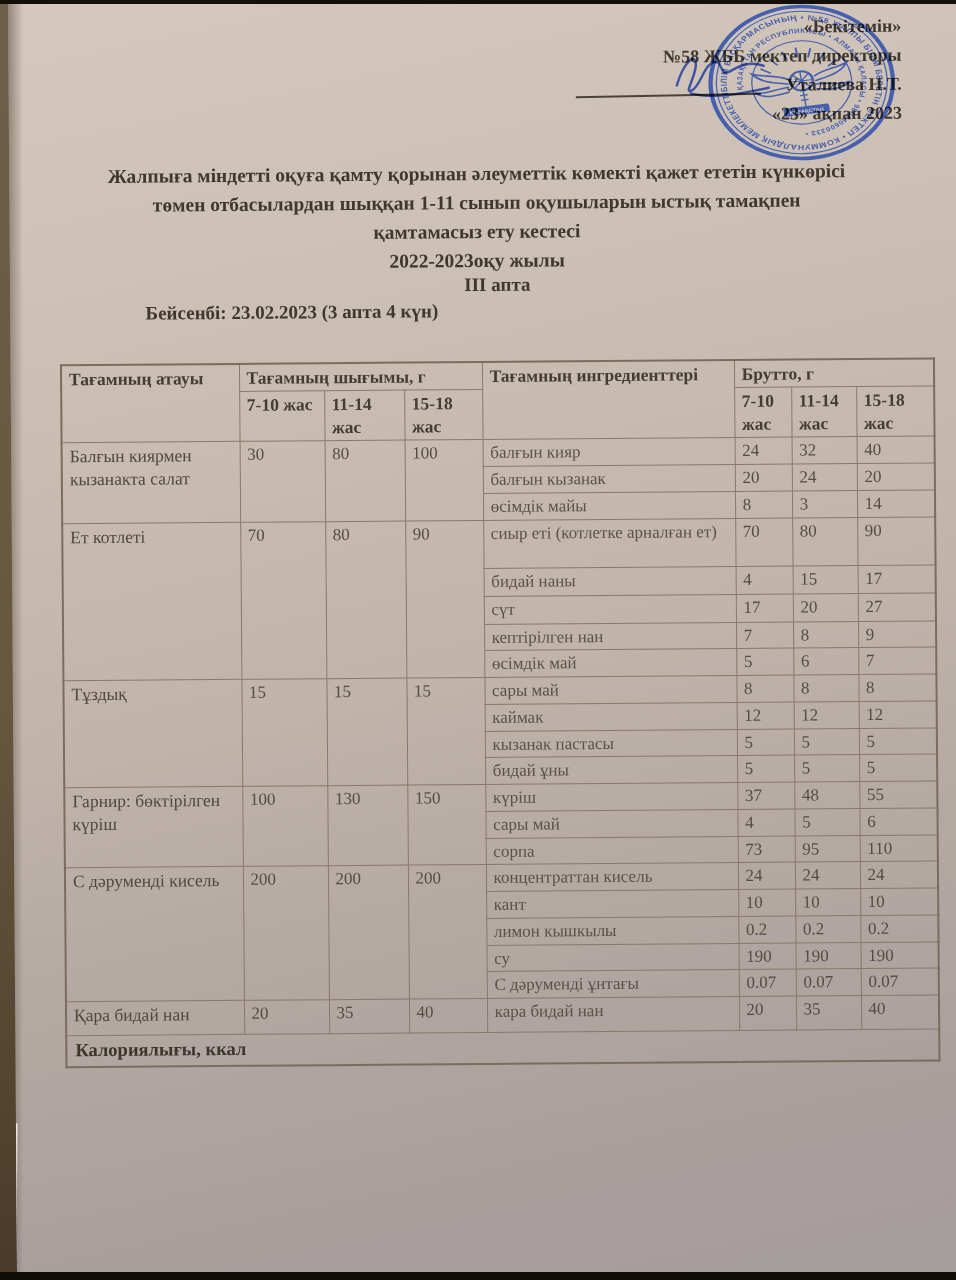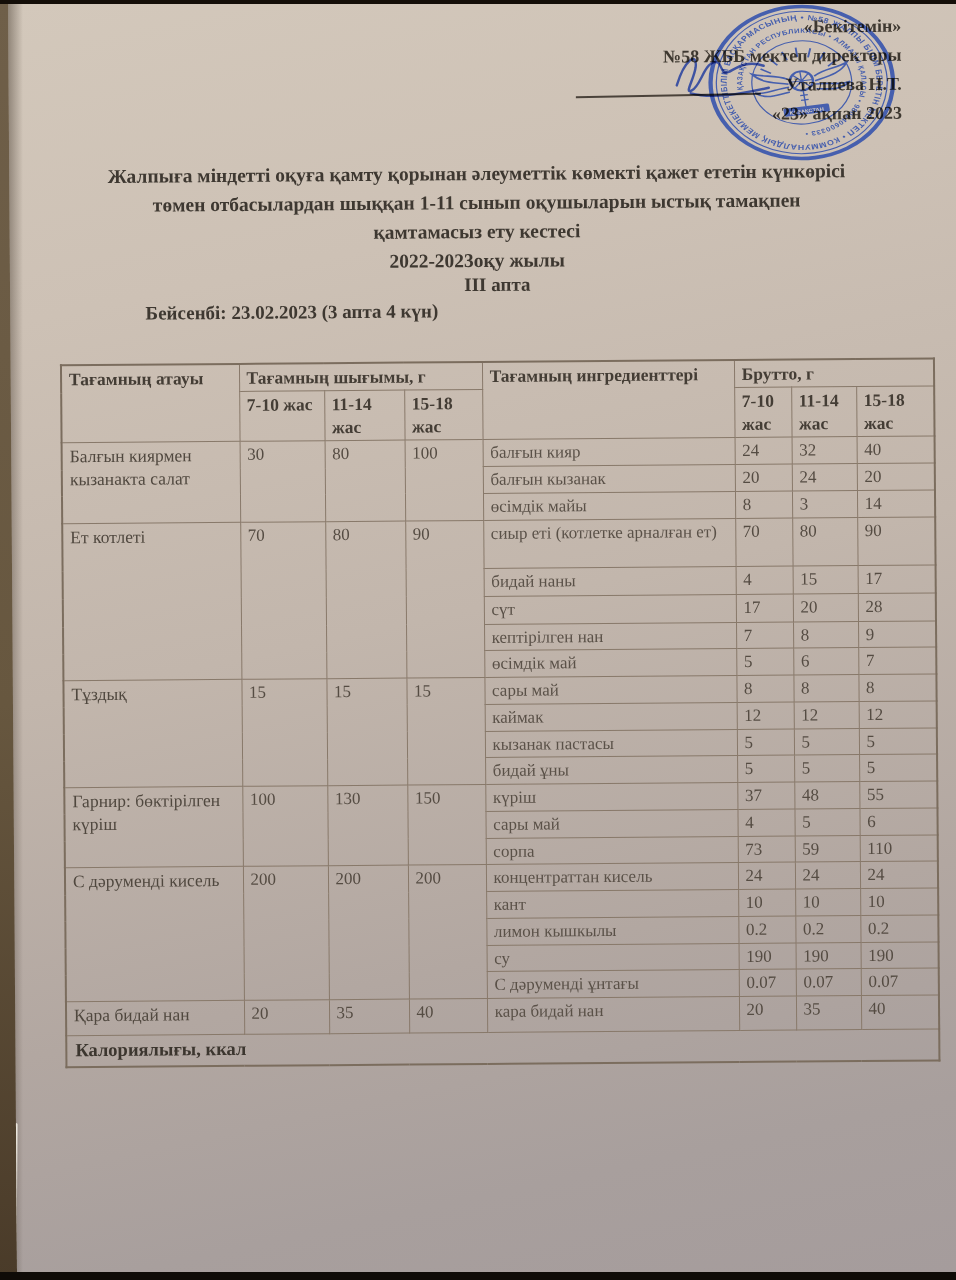--- a/index.html
+++ b/index.html
@@ -184,21 +184,21 @@
         <tr style="height:28px">
           <td class="ing">бидай наны</td>
           <td>4</td>
           <td>15</td>
           <td>17</td>
         </tr>
         <tr style="height:28px">
           <td class="ing">сүт</td>
           <td>17</td>
           <td>20</td>
-          <td>28</td>
+          <td>27</td>
         </tr>
         <tr style="height:25px">
           <td class="ing">кептірілген нан</td>
           <td>7</td>
           <td>8</td>
           <td>9</td>
         </tr>
         <tr style="height:22px">
           <td class="ing">өсімдік май</td>
           <td>5</td>
@@ -247,21 +247,21 @@
         </tr>
         <tr style="height:23px">
           <td class="ing">сары май</td>
           <td>4</td>
           <td>5</td>
           <td>6</td>
         </tr>
         <tr style="height:24px">
           <td class="ing">сорпа</td>
           <td>73</td>
-          <td>59</td>
+          <td>95</td>
           <td>110</td>
         </tr>
 
         <tr style="height:22px">
           <td class="dish" rowspan="5">С дәруменді кисель</td>
           <td rowspan="5">200</td>
           <td rowspan="5">200</td>
           <td rowspan="5">200</td>
           <td class="ing">концентраттан кисель</td>
           <td>24</td>

